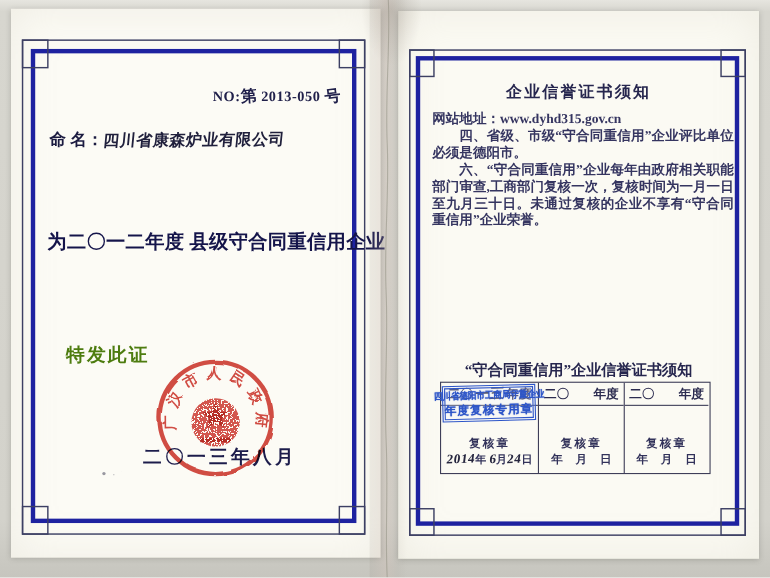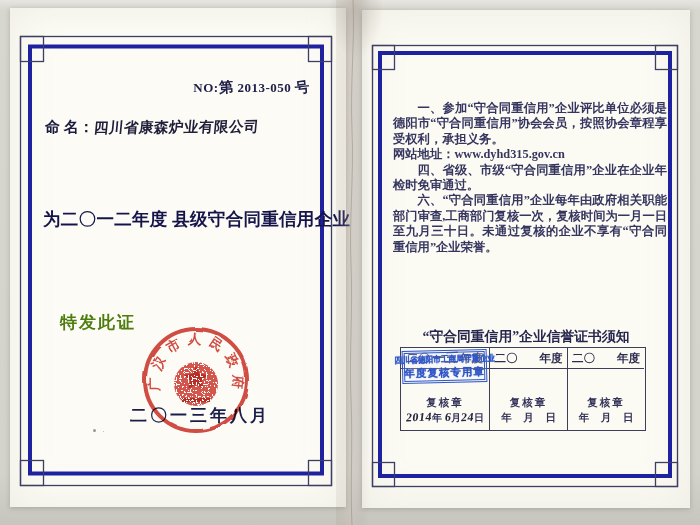--- a/index.html
+++ b/index.html
@@ -175,25 +175,25 @@
 <div class="page page-right">
   <svg class="frame-svg" width="328" height="498" viewBox="0 0 328 498">
     <rect x="10.5" y="35.5" width="305" height="441" fill="none" stroke="#3c3f63" stroke-width="1.3"></rect>
     <rect x="18" y="43" width="290" height="423" fill="none" stroke="#1e22a0" stroke-width="4"></rect>
     <rect x="10.5" y="35.5" width="22" height="24" fill="none" stroke="#3c3f63" stroke-width="1.3"></rect>
     <rect x="293.5" y="35.5" width="22" height="24" fill="none" stroke="#3c3f63" stroke-width="1.3"></rect>
     <rect x="10.5" y="452.5" width="22" height="24" fill="none" stroke="#3c3f63" stroke-width="1.3"></rect>
     <rect x="293.5" y="452.5" width="22" height="24" fill="none" stroke="#3c3f63" stroke-width="1.3"></rect>
   </svg>
 
+  <div class="notice-title">企业信誉证书须知</div>
 
   <div class="notice-body">
-    <p>一、参加“守合同重信用”企业评比单位必须是德阳市“守合同重信用”协会会员，按照协会章程享受权利，承担义务。</p>
     <p class="no-indent">网站地址：www.dyhd315.gov.cn</p>
-    <p>四、省级、市级“守合同重信用”企业在企业年检时免审通过。</p>
+    <p>四、省级、市级“守合同重信用”企业评比单位必须是德阳市。</p>
     <p>六、“守合同重信用”企业每年由政府相关职能部门审查,工商部门复核一次，复核时间为一月一日至九月三十日。未通过复核的企业不享有“守合同重信用”企业荣誉。</p>
   </div>
 
   <div class="review-title">“守合同重信用”企业信誉证书须知</div>
 
   <div class="review-table">
 
     <div class="rt-col">
       <div class="rt-head">
         <span>二〇</span>

